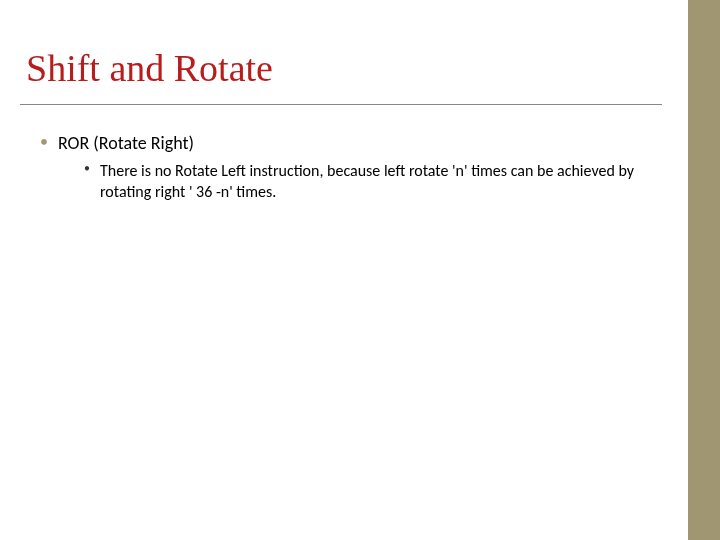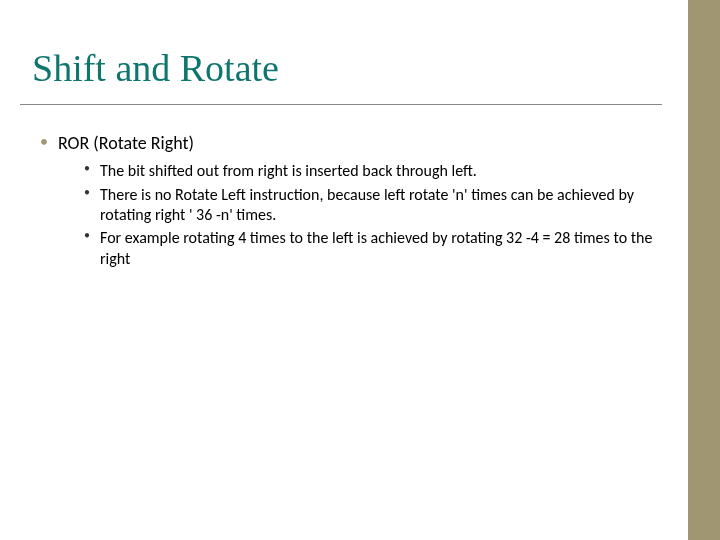--- a/index.html
+++ b/index.html
@@ -22,26 +22,26 @@
     background: #a19672;
   }
   .slide {
     position: relative;
     width: 720px;
     height: 540px;
     box-sizing: border-box;
   }
   .title {
     position: absolute;
-    left: 32px;
+    left: 26px;
     top: 46px;
     font-size: 38px;
     font-weight: 400;
     font-family: "Georgia", "Times New Roman", serif;
-    color: #0f766e;
+    color: #b91c1c;
     letter-spacing: 0px;
   }
   .title-rule {
     position: absolute;
     left: 20px;
     right: 58px;
     top: 104px;
     height: 0;
     border-top: 1px solid #888;
   }
@@ -101,20 +101,18 @@
   <div class="accent-bar"></div>
 
   <div class="title">Shift and Rotate</div>
   <div class="title-rule"></div>
 
   <div class="content">
     <ul class="level1">
       <li>
         <span class="l1-label">ROR (Rotate Right)</span>
         <ul class="level2">
-          <li><span>The bit shifted out from right is inserted back through left.</span></li>
           <li><span>There is no Rotate Left instruction, because left rotate  'n' times can be achieved by rotating right ' 36 -n' times.</span></li>
-          <li><span>For example rotating 4 times to the left is achieved by rotating 32 -4 = 28 times to the right</span></li>
         </ul>
       </li>
     </ul>
   </div>
 </div>
 
 </body></html>

